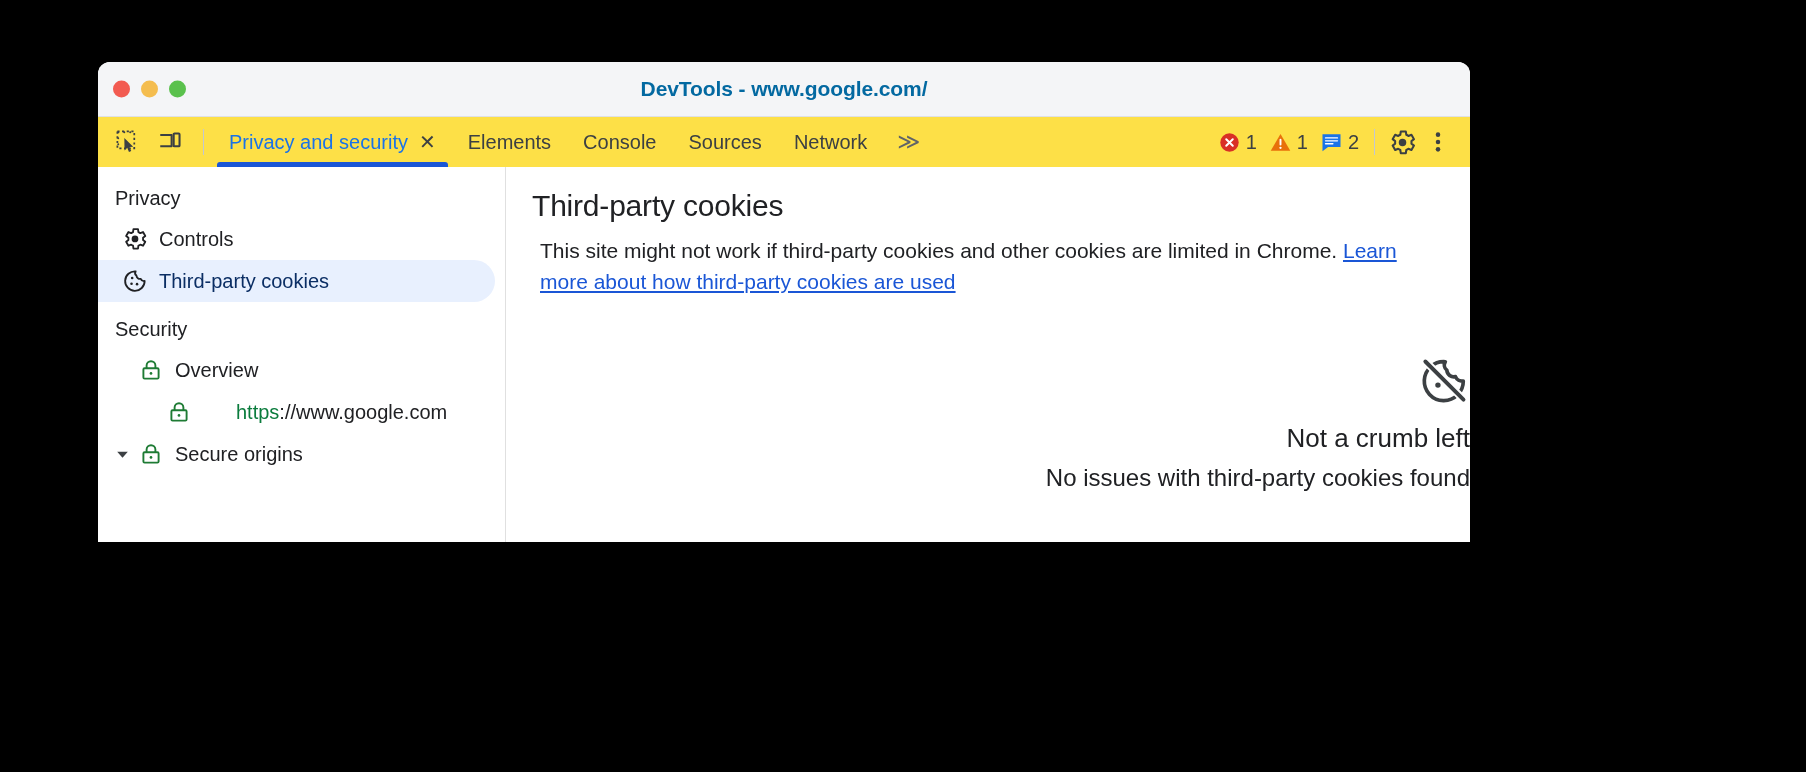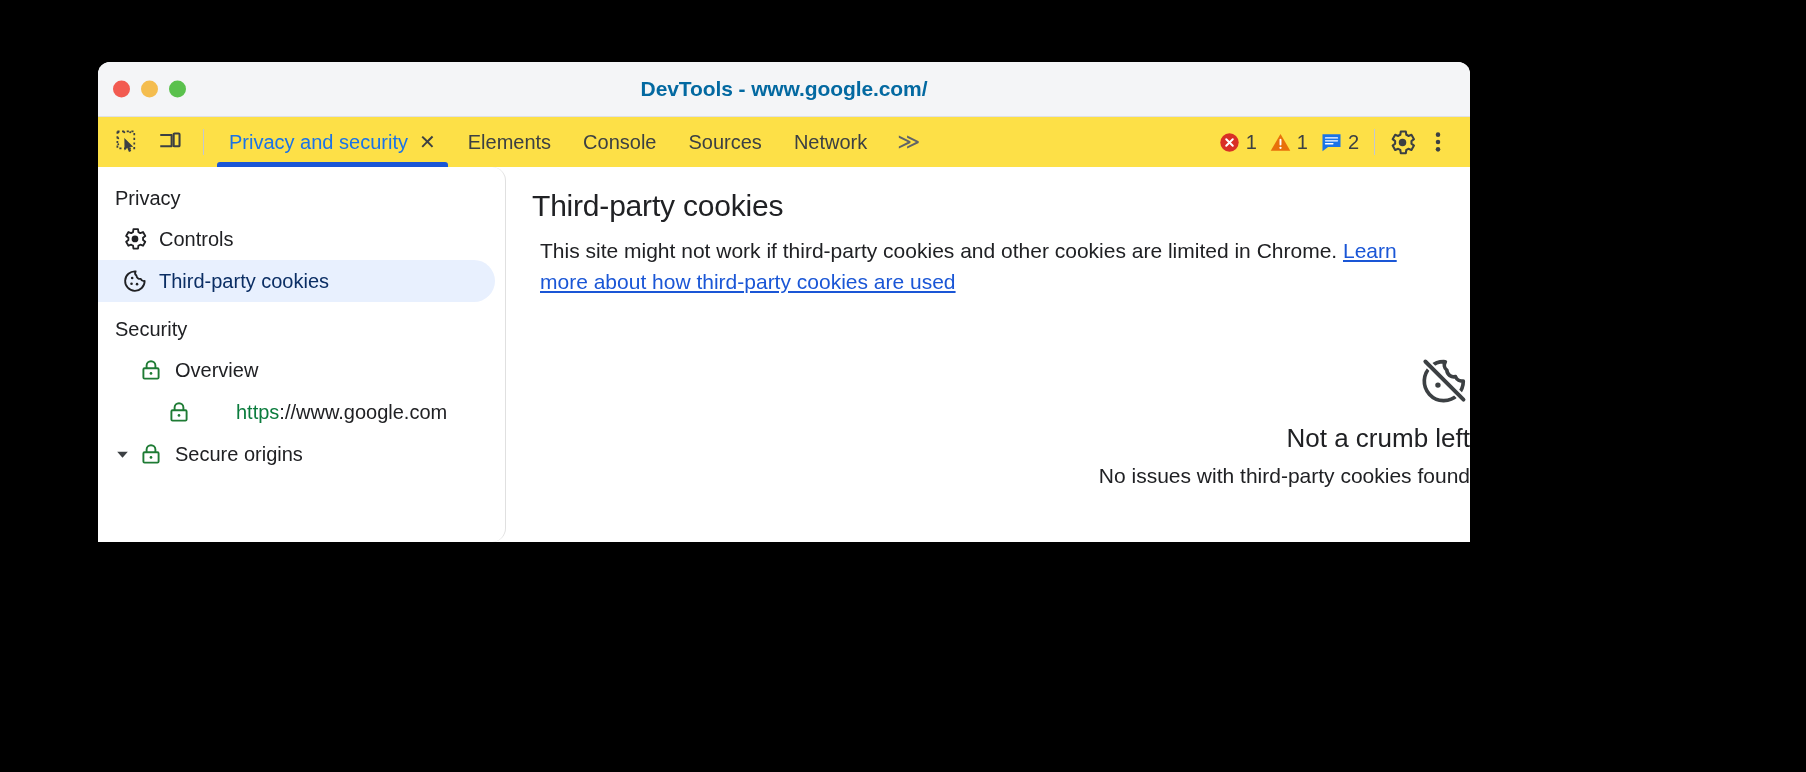--- a/index.html
+++ b/index.html
@@ -176,21 +176,20 @@
     background: #ffffff;
   }
   #sidebar {
     width: 408px;
     flex: 0 0 408px;
     border-right: 1px solid #e0e0e0;
     background: #ffffff;
     padding-top: 14px;
     box-sizing: border-box;
     overflow: hidden;
-    border-radius: 14px;
   }
   .side-header {
     font-size: 20px;
     color: #202124;
     padding: 6px 0 6px 17px;
     margin-bottom: 2px;
   }
   .side-group { margin-bottom: 10px; }
   .side-row {
     display: flex;
@@ -265,21 +264,21 @@
     text-align: right;
   }
   #empty-icon { margin-bottom: 12px; }
   #empty-title {
     font-size: 26px;
     color: #202124;
     margin: 0 0 10px 0;
     font-weight: normal;
   }
   #empty-sub {
-    font-size: 21px;
+    font-size: 24px;
     color: #202124;
     margin: 0;
   }
 </style>
 </head>
 <body>
 
 <div id="window">
 
   <div id="titlebar">

